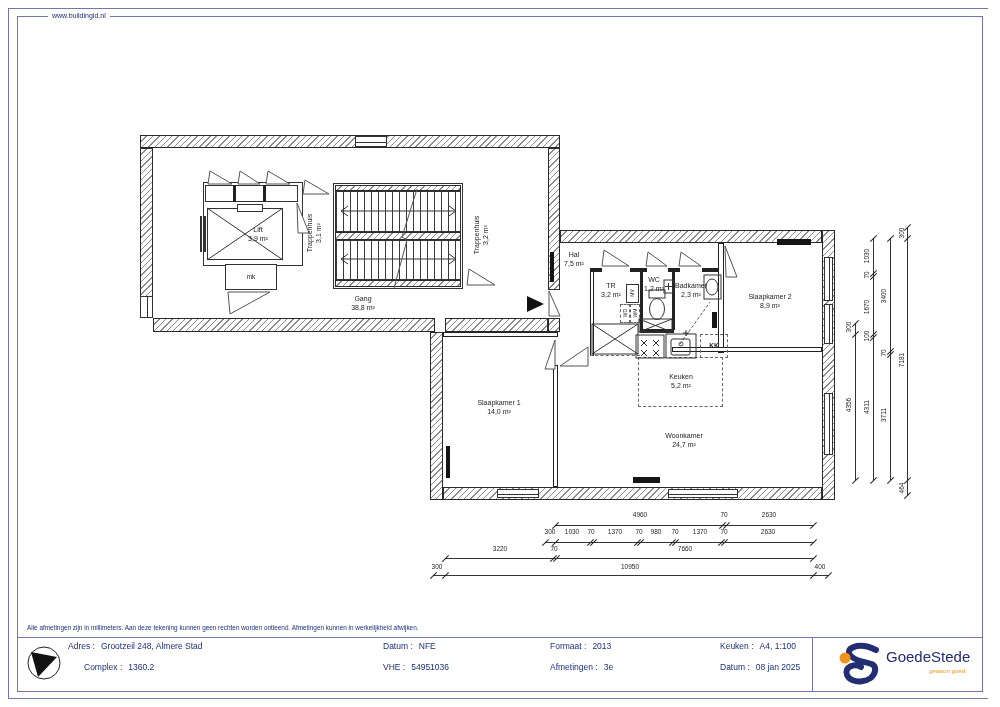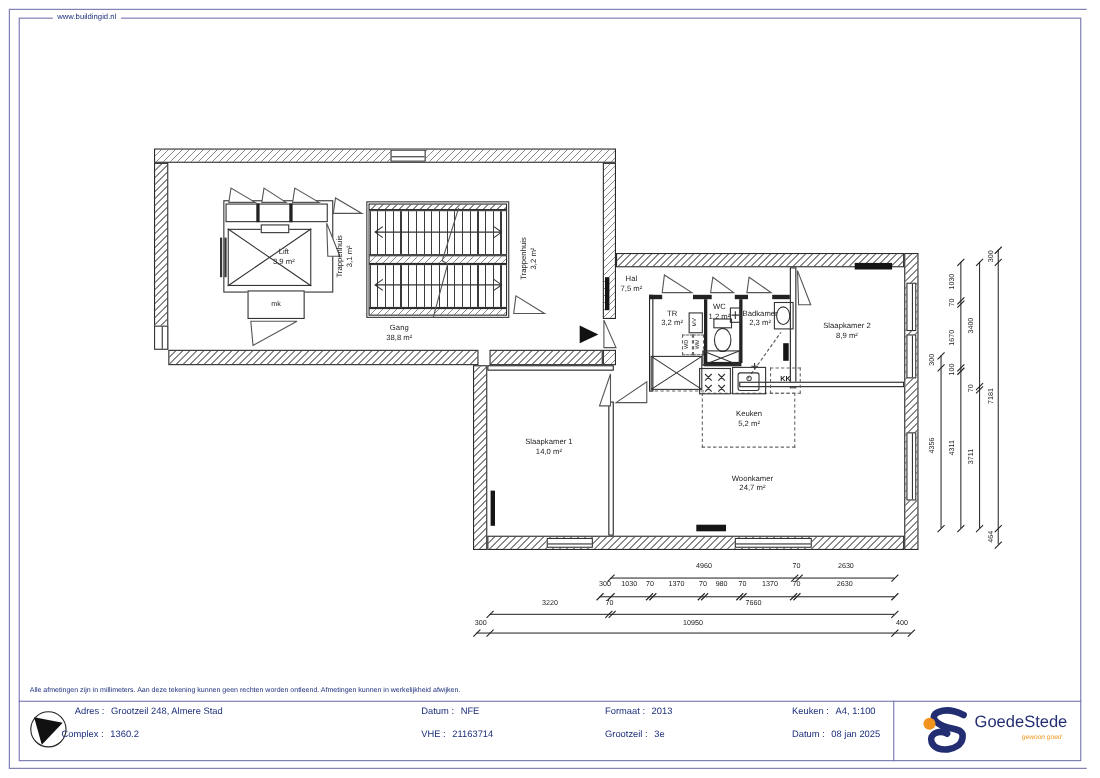--- a/index.html
+++ b/index.html
@@ -337,30 +337,30 @@
       <div class="tick" style="left: 902.5px; top: 479.5px;"></div>
       <div class="tick" style="left: 902.5px; top: 494.5px;"></div>
     </div>
 
   <div class="disclaimer" style="left:27px;top:624px;">Alle afmetingen zijn in millimeters. Aan deze tekening kunnen geen rechten worden ontleend. Afmetingen kunnen in werkelijkheid afwijken.</div>
   <div class="abs" style="left:17px;top:637px;width:966px;height:1px;background:#7575b0;"></div>
   <div class="abs" style="left:812px;top:637px;width:1px;height:55px;background:#7575b0;"></div>
 
   <div class="tbtext" style="left:68px;top:641px;">
     <span class="lab">Adres :</span><span>Grootzeil 248, Almere Stad</span></div>
-  <div class="tbtext" style="left:56px;top:662px;">
+  <div class="tbtext" style="left:84px;top:662px;">
     <span class="lab">Complex :</span><span>1360.2</span></div>
   <div class="tbtext" style="left:383px;top:641px;">
     <span class="lab">Datum :</span><span>NFE</span></div>
   <div class="tbtext" style="left:383px;top:662px;">
-    <span class="lab">VHE :</span><span>21163714</span></div>
+    <span class="lab">VHE :</span><span>54951036</span></div>
   <div class="tbtext" style="left:550px;top:641px;">
     <span class="lab">Formaat :</span><span>2013</span></div>
   <div class="tbtext" style="left:550px;top:662px;">
-    <span class="lab">Grootzeil :</span><span>3e</span></div>
+    <span class="lab">Afmetingen :</span><span>3e</span></div>
   <div class="tbtext" style="left:720px;top:641px;">
     <span class="lab">Keuken :</span><span>A4, 1:100</span></div>
   <div class="tbtext" style="left:720px;top:662px;">
     <span class="lab">Datum :</span><span>08 jan 2025</span></div>
 
   <div class="logoname" style="left:886px;top:648px;">GoedeStede</div>
   <div class="logotag" style="left:905px;top:668px;width:60px;text-align:right;">gewoon goed</div>
 </div>
 
 </body></html>

